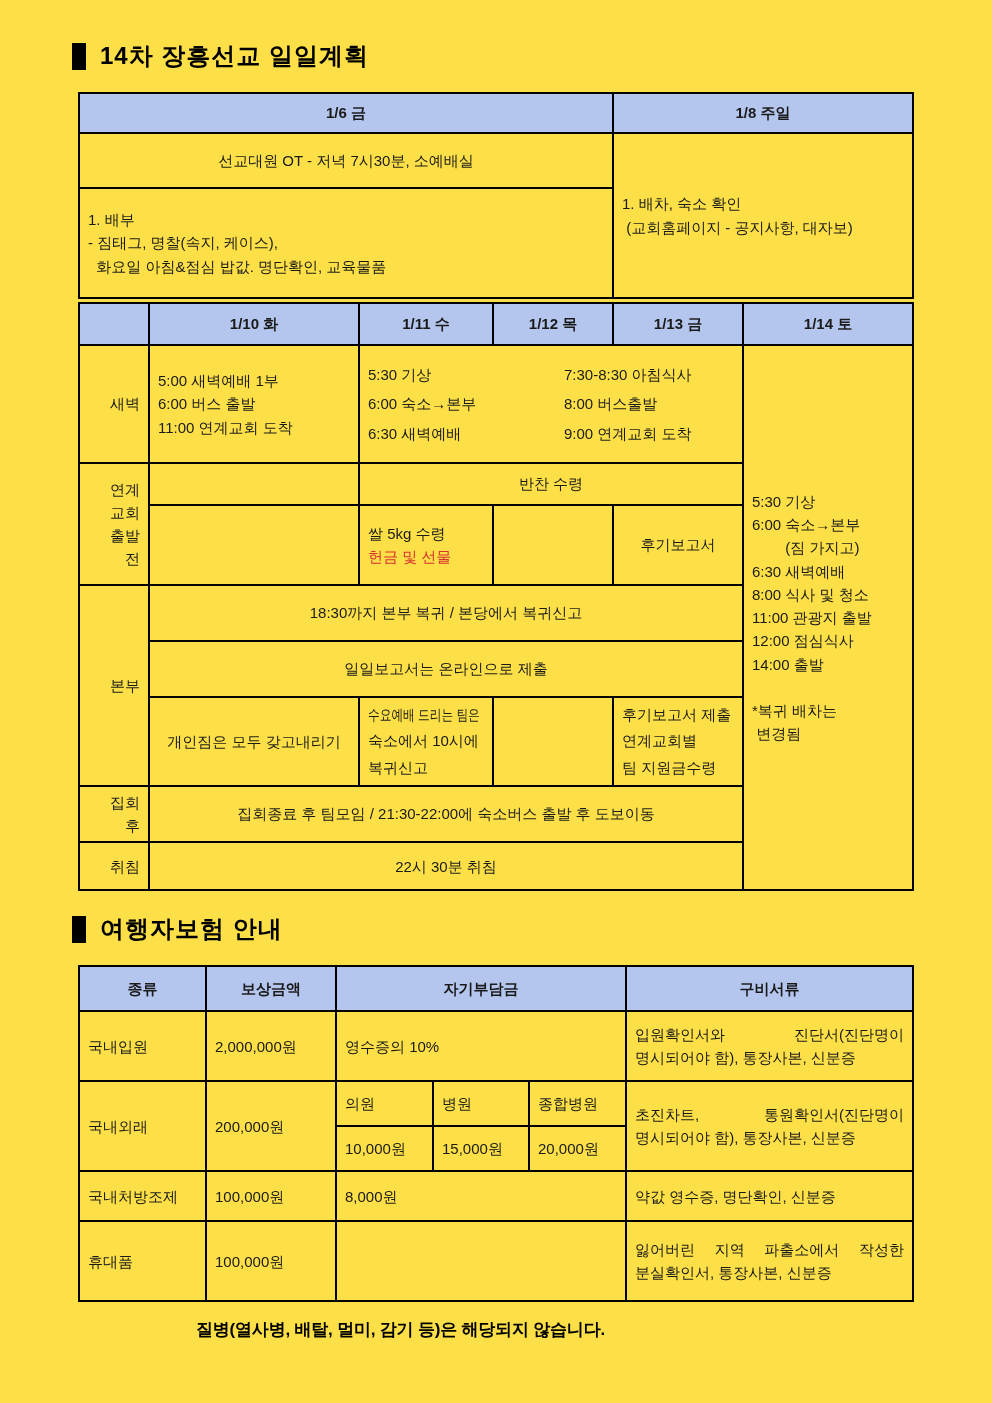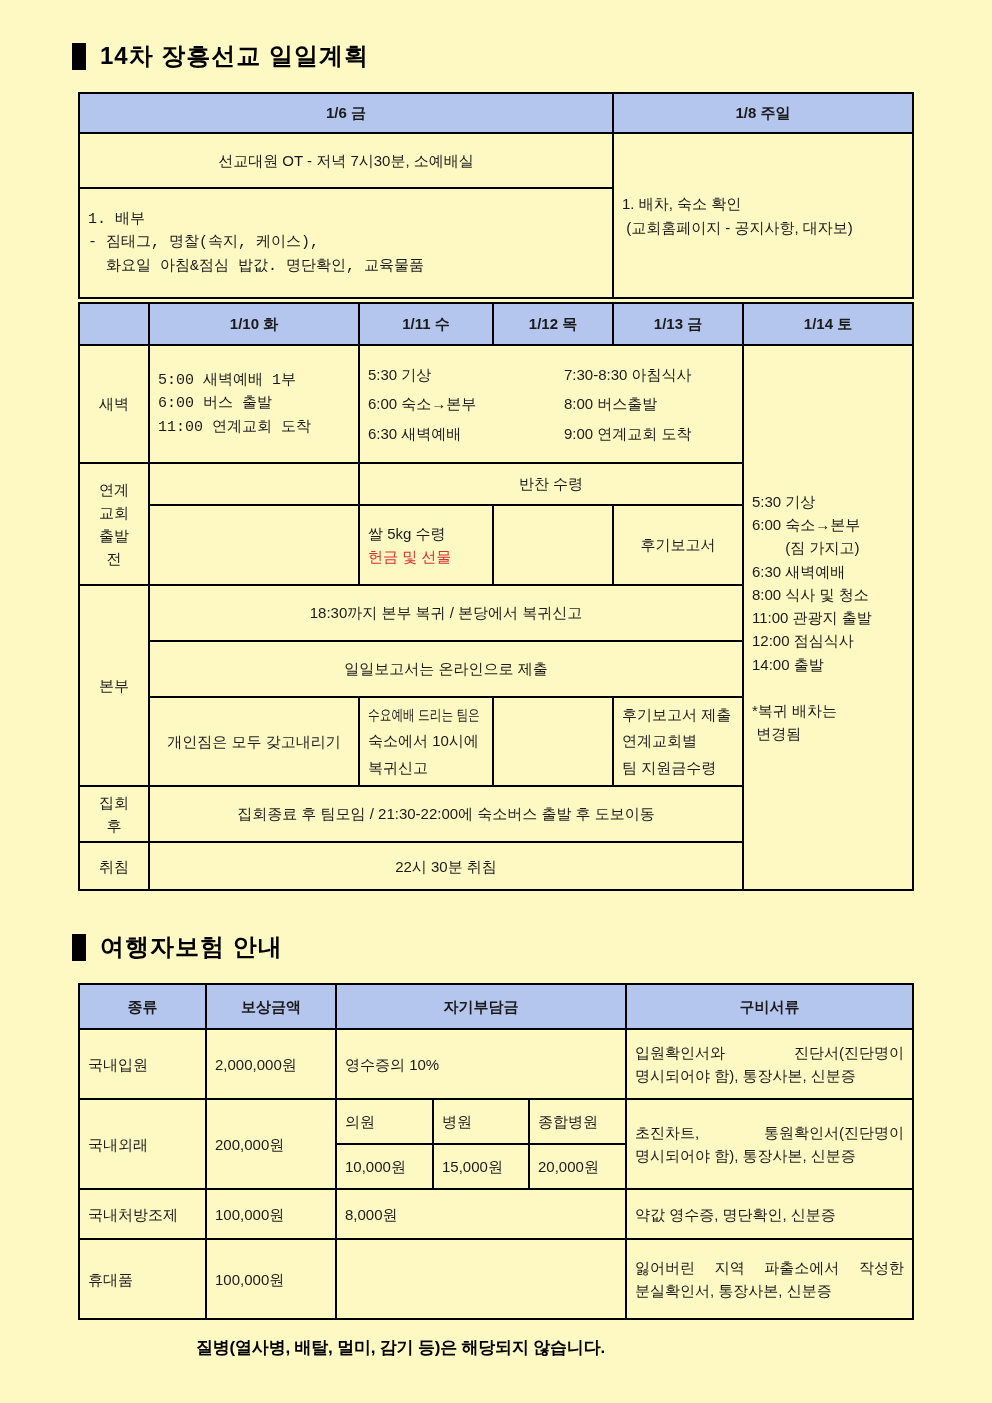--- a/index.html
+++ b/index.html
@@ -1,36 +1,36 @@
 <!DOCTYPE html>
 <html style="--header-fill: #b4c6ee; --red-text: #d93030;"><head>
 <meta charset="utf-8">
 <style>
   html,body{margin:0;padding:0;background:#ffffff;}
   .page{
     position:relative;
     width:992px;height:1403px;
-    background:#fef9c3;
+    background:#fde047;
     font-family:"Liberation Sans","DejaVu Sans",sans-serif;
     color:#1a1a1a;
     box-sizing:border-box;
   }
   .content{position:absolute;left:78px;top:0;width:836px;}
   .sec-title{
     display:flex;align-items:center;
     font-size:24px;font-weight:bold;color:#000;
     letter-spacing:1px;
     margin-left:-6px;
   }
   .sec-title .bar{
     display:inline-block;width:14px;height:27px;
     background:#000;margin-right:14px;flex:none;
   }
   .t1{padding-top:40px;}
-  .t2{margin-top:40px;}
+  .t2{margin-top:22px;}
   table.tbl{
     border-collapse:collapse;
     table-layout:fixed;
     width:834px;
     margin-top:20px;
   }
   table.tbl td{
     border:2px solid #000;
     padding:4px 8px;
     font-size:15px;
@@ -41,22 +41,22 @@
   }
   td.hd{
     background:var(--header-fill,#b4c6ee);
     font-weight:bold;font-size:16px;
     text-align:center;
   }
   .center{text-align:center;}
   .left{text-align:left;}
   .just{text-align:justify;}
   .pre{white-space:pre-wrap;}
-  .roomy{line-height:1.95;font-family:Liberation Mono, monospace;}
-  td.lbl{text-align:center;white-space:pre-wrap;line-height:1.75;padding:4px 2px;}
+  .roomy{line-height:1.95;}
+  td.lbl{text-align:right;white-space:pre-wrap;line-height:1.75;padding:4px 2px;}
   .red{color:var(--red-text,#d93030);}
   .u{}
   .squish{display:inline-block;transform:scaleX(0.78);transform-origin:0 50%;white-space:nowrap;}
   .dawn-merged{padding:4px 6px;}
   .dawn-wrap{display:flex;align-items:center;}
   .dawn-left{flex:0 0 196px;white-space:pre-wrap;line-height:1.95;}
   .dawn-right{flex:1;white-space:pre-wrap;line-height:1.95;}
   td.sat{
     vertical-align:top;
     padding:26px 8px 6px 10px;

